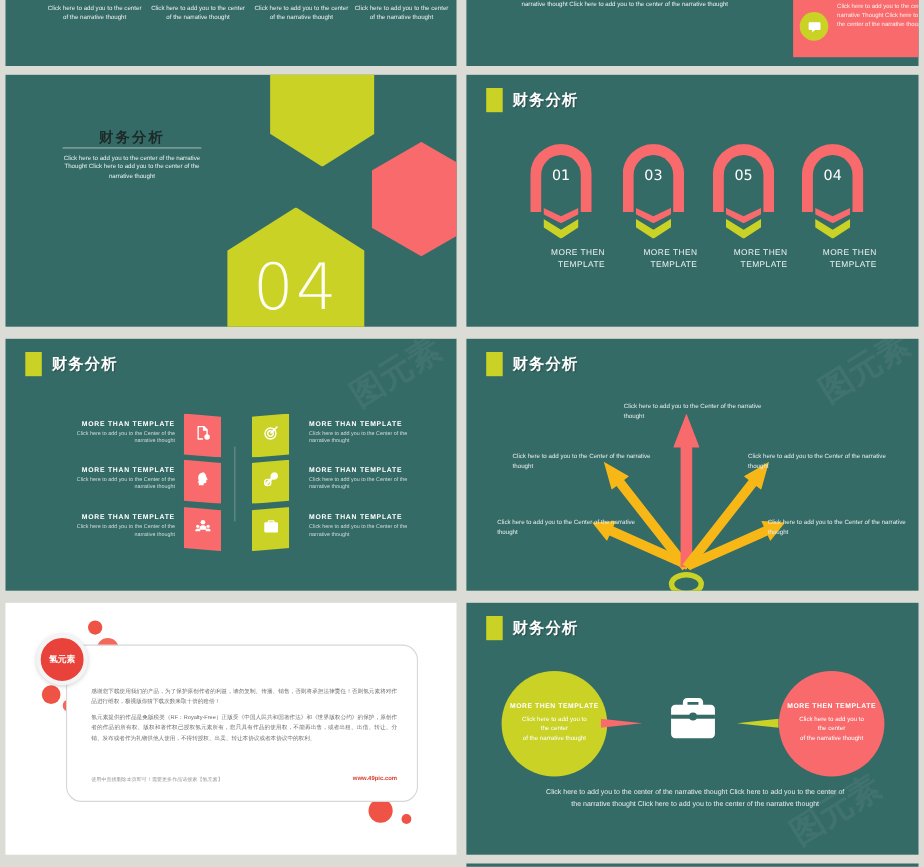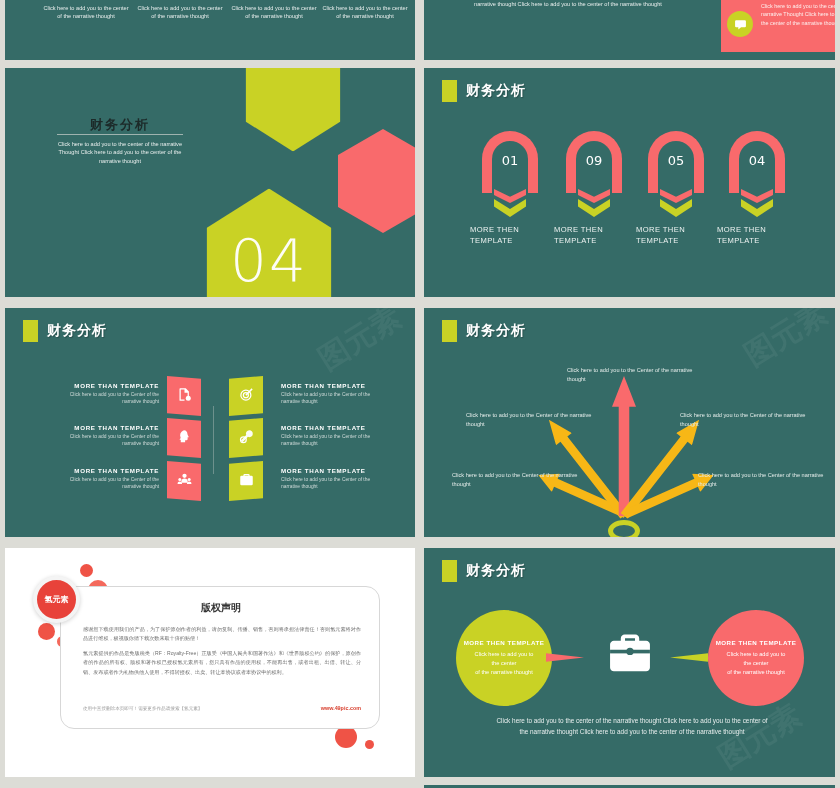--- a/index.html
+++ b/index.html
@@ -75,21 +75,21 @@
   .pin .arch { position: relative; width: 56px; height: 62px; }
   .pin .arch .u { position: absolute; inset: 0; border: 10px solid #f96a6c;
                   border-bottom: none; border-radius: 28px 28px 0 0; }
   .pin .arch .n { position: absolute; left: 0; top: 22px; width: 56px; text-align: center;
                   color: #ffffff; font-size: 13px; font-family: "DejaVu Sans", sans-serif; }
   .pin .chevR, .pin .chevY { position: absolute; left: 12px; width: 32px; }
   .pin .chevR { top: 58px; height: 14px; background: #f96a6c;
                 clip-path: polygon(0 0,50% 55%,100% 0,100% 42%,50% 100%,0 42%); }
   .pin .chevY { top: 68px; height: 18px; background: #c9d225;
                 clip-path: polygon(0 0,50% 55%,100% 0,100% 42%,50% 100%,0 42%); }
-  .pin .lbl { position: absolute; top: 93px; left: -12px; width: 80px; text-align: left;
+  .pin .lbl { position: absolute; top: 93px; left: -12px; width: 80px; text-align: right;
               color: #eef3f2; font-size: 7.6px; line-height: 1.45; letter-spacing: .4px; }
   .s4 .p1 { left: 58px; } .s4 .p2 { left: 142px; }
   .s4 .p3 { left: 224px; } .s4 .p4 { left: 305px; }
 
   
   .tile { position: absolute; width: 34px; height: 40px; display: flex;
           align-items: center; justify-content: center; }
   .tile.red  { background: #f96a6c; clip-path: polygon(0 0,100% 7%,100% 100%,0 93%); }
   .tile.grn  { background: #c9d225; clip-path: polygon(0 7%,100% 0,100% 93%,0 100%); }
   .s5 .divider { position: absolute; left: 208px; top: 98px; width: 1px; height: 68px; background: #6d918d; }
@@ -208,21 +208,21 @@
         <div class="n">01</div>
       </div>
       <div class="chevR"></div>
       <div class="chevY"></div>
       <div class="lbl" style="white-space:pre-line">MORE  THEN
 TEMPLATE</div>
     </div>
     <div class="pin p2">
       <div class="arch">
         <div class="u"></div>
-        <div class="n">09</div>
+        <div class="n">03</div>
       </div>
       <div class="chevR"></div>
       <div class="chevY"></div>
       <div class="lbl" style="white-space:pre-line">MORE  THEN
 TEMPLATE</div>
     </div>
     <div class="pin p3">
       <div class="arch">
         <div class="u"></div>
         <div class="n">05</div>
@@ -352,21 +352,20 @@
   </div>
 
   <div class="slide s7 white">
     <div class="dot d1"></div>
     <div class="dot d2"></div>
     <div class="dot d3"></div>
     <div class="dot d4"></div>
     <div class="dot d5"></div>
     <div class="dot d6"></div>
     <div class="card">
-      <div class="ctitle">版权声明</div>
       <div class="cbody">
         <p>感谢您下载使用我们的产品，为了保护原创作者的利益，请勿复制、传播、销售，否则将承担法律责任！否则氢元素将对作品进行维权，极视版你猜下载次数来取十倍的赔偿！</p>
         <p>氢元素提供的作品是免版税类（RF：Royalty-Free）正版受《中国人民共和国著作法》和《世界版权公约》的保护，原创作者的作品的所有权、版权和著作权已授权氢元素所有，您只具有作品的使用权，不能再出售，或者出租、出借、转让、分销、发布或者作为礼物供他人使用，不得转授权、出卖、转让本协议或者本协议中的权利。</p>
       </div>
       <div class="cfoot">
         <span class="l">使用中直接删除本页即可！需要更多作品请搜索【氢元素】</span>
         <span class="r">www.49pic.com</span>
       </div>
     </div>
     <div class="badge">氢元素</div>

